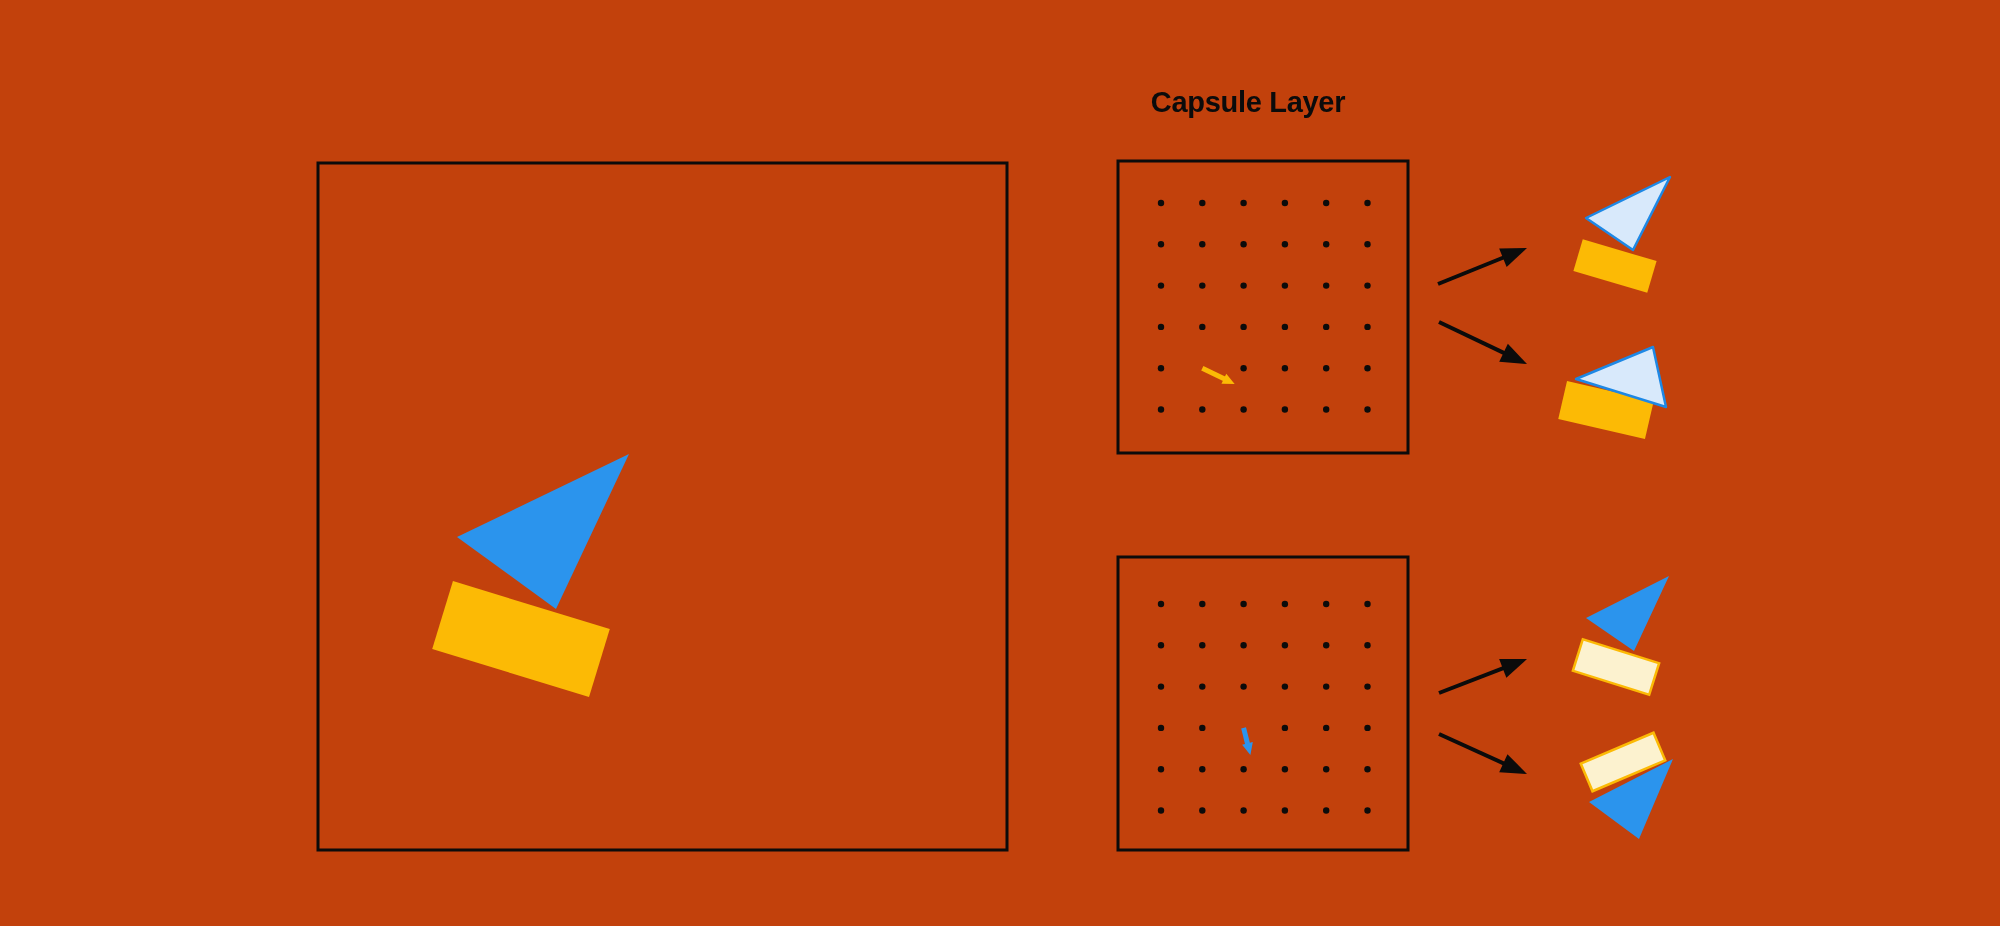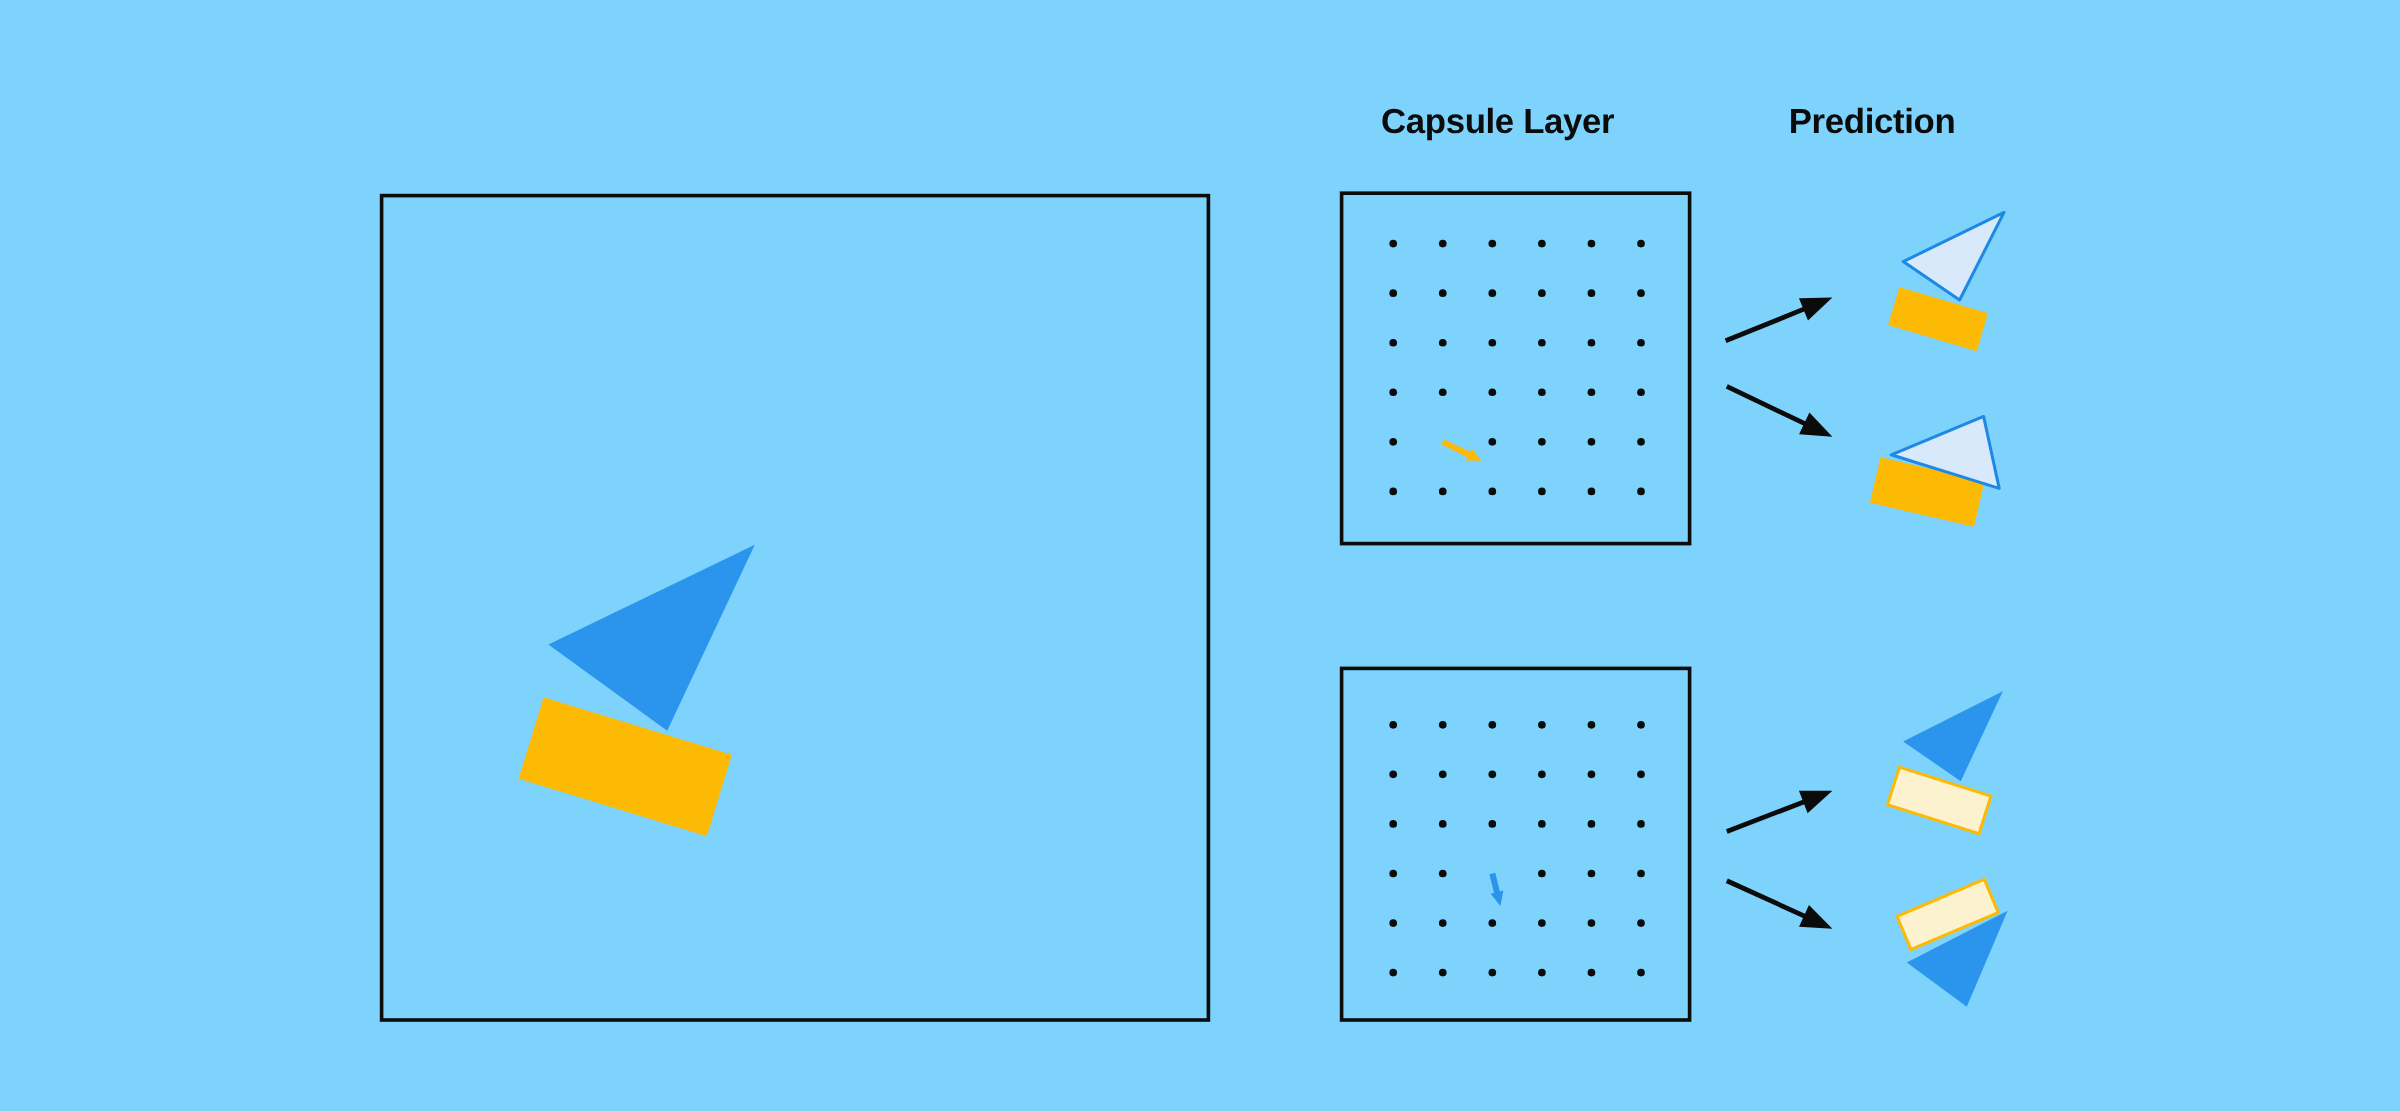--- a/index.html
+++ b/index.html
@@ -1,19 +1,19 @@
 <!DOCTYPE html>
 <html><head>
 <meta charset="utf-8">
 <style>
   html,body{margin:0;padding:0;background:#ffffff;}
   #canvas{
     position:relative;
     width:2000px;height:926px;
-    background:#7dd3fc;
+    background:#c2410c;
     font-family:"Liberation Sans", sans-serif;
     overflow:hidden;
   }
   .heading{
     position:absolute;
     width:300px;
     text-align:center;
     font-weight:bold;
     font-size:29px;
     letter-spacing:-0.3px;
@@ -22,21 +22,20 @@
   }
   #capsule-heading{left:1098px;}
   #prediction-heading{left:1410px;}
   svg{position:absolute;left:0;top:0;}
 </style>
 </head>
 <body>
 
 <div id="canvas">
   <div id="capsule-heading" class="heading">Capsule Layer</div>
-  <div id="prediction-heading" class="heading">Prediction</div>
   <svg id="scene" width="2000" height="926" viewBox="0 0 2000 926">
     <g id="g-input">
         <rect x="318" y="163" width="689" height="687" fill="none" stroke="#0B0B0B" stroke-width="3"></rect>
         <rect x="439" y="603.5" width="164" height="71" fill="#FCBA05" stroke="none" stroke-width="0" transform="rotate(17 521 639)"></rect>
         <polygon points="629,454 457,537 556,609" fill="#2B94ED" stroke="none" stroke-width="0" stroke-linejoin="round"></polygon>
       </g>
     <g id="g-capsules">
         <g>
           <rect x="1118" y="161" width="290" height="292" fill="none" stroke="#0B0B0B" stroke-width="3"></rect>
           <circle cx="1161" cy="203" r="3.2" fill="#0B0B0B"></circle>

